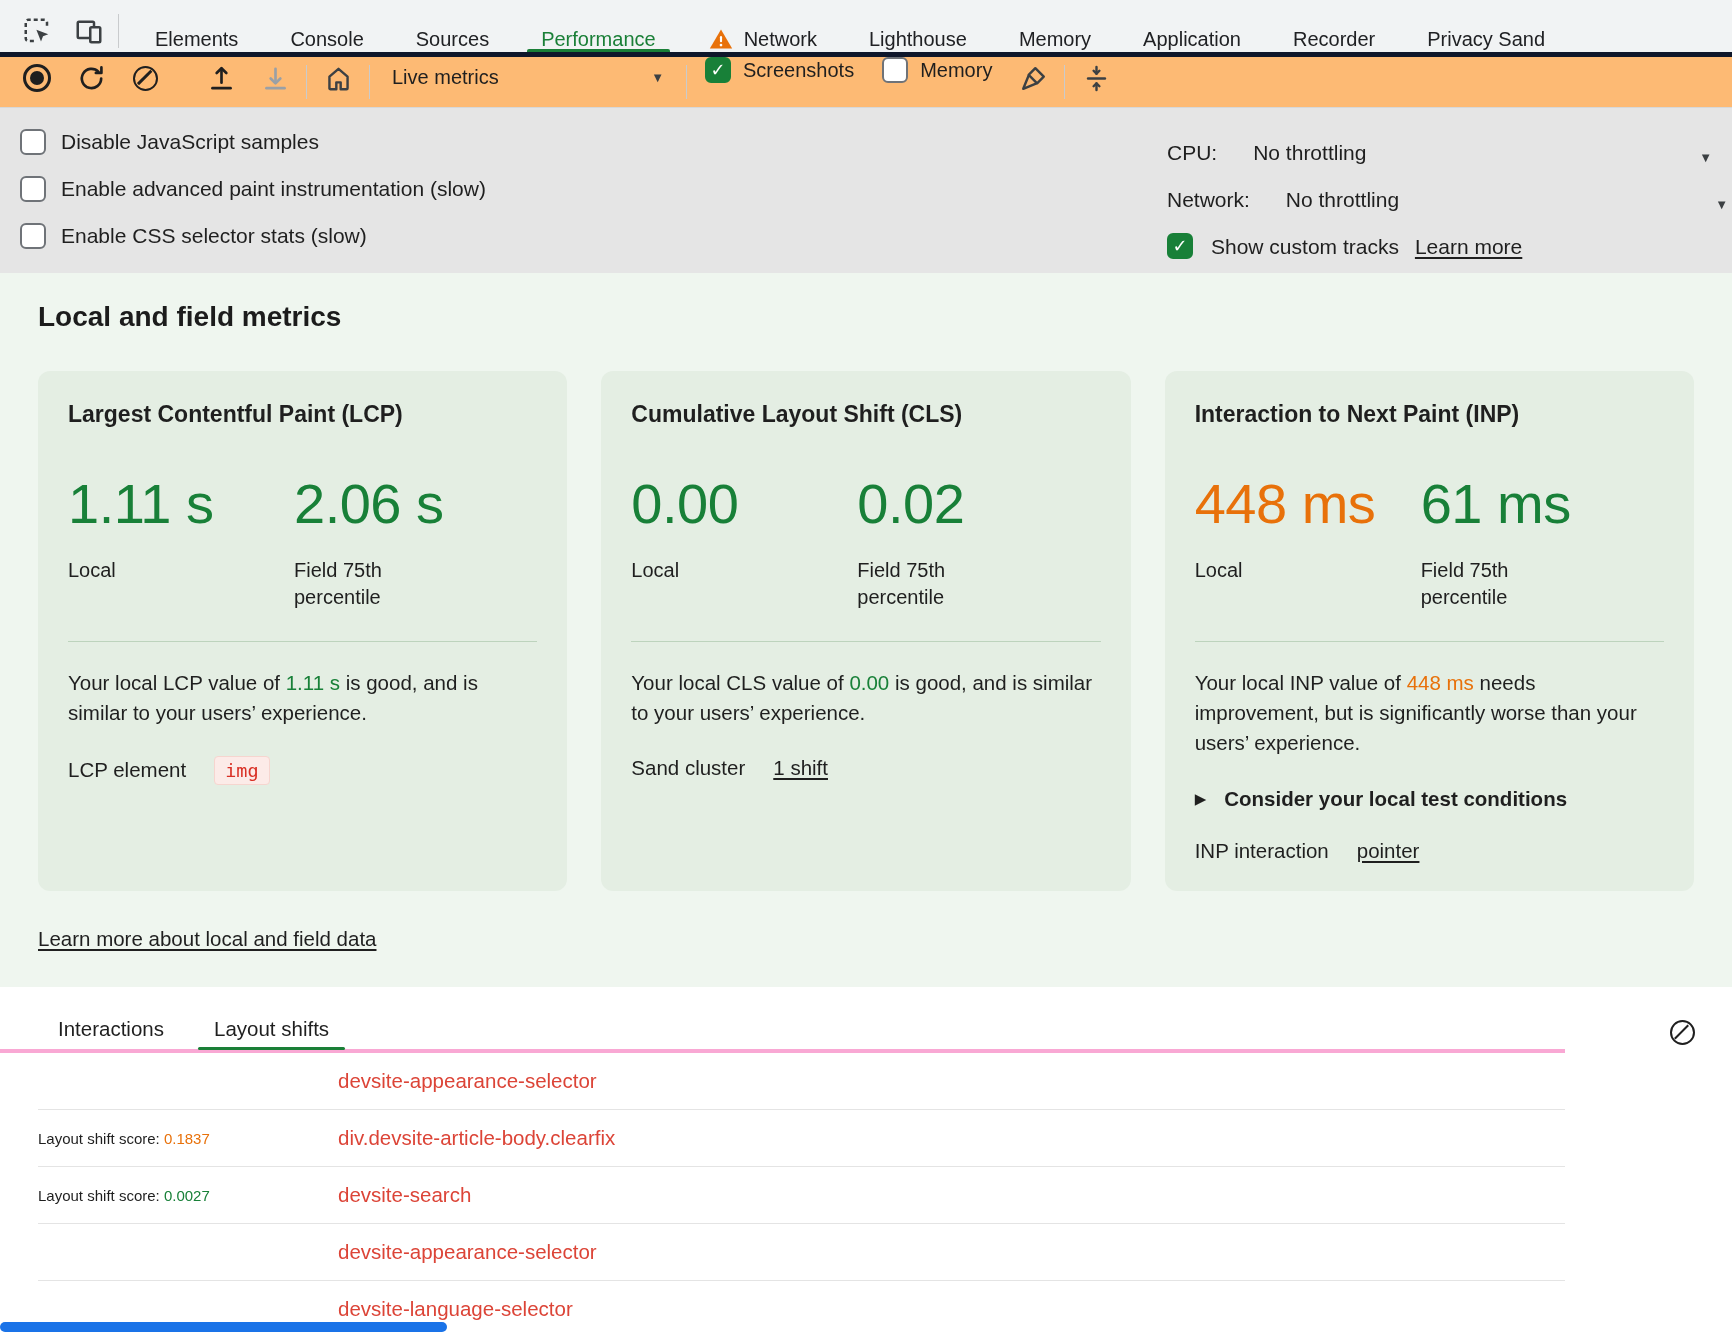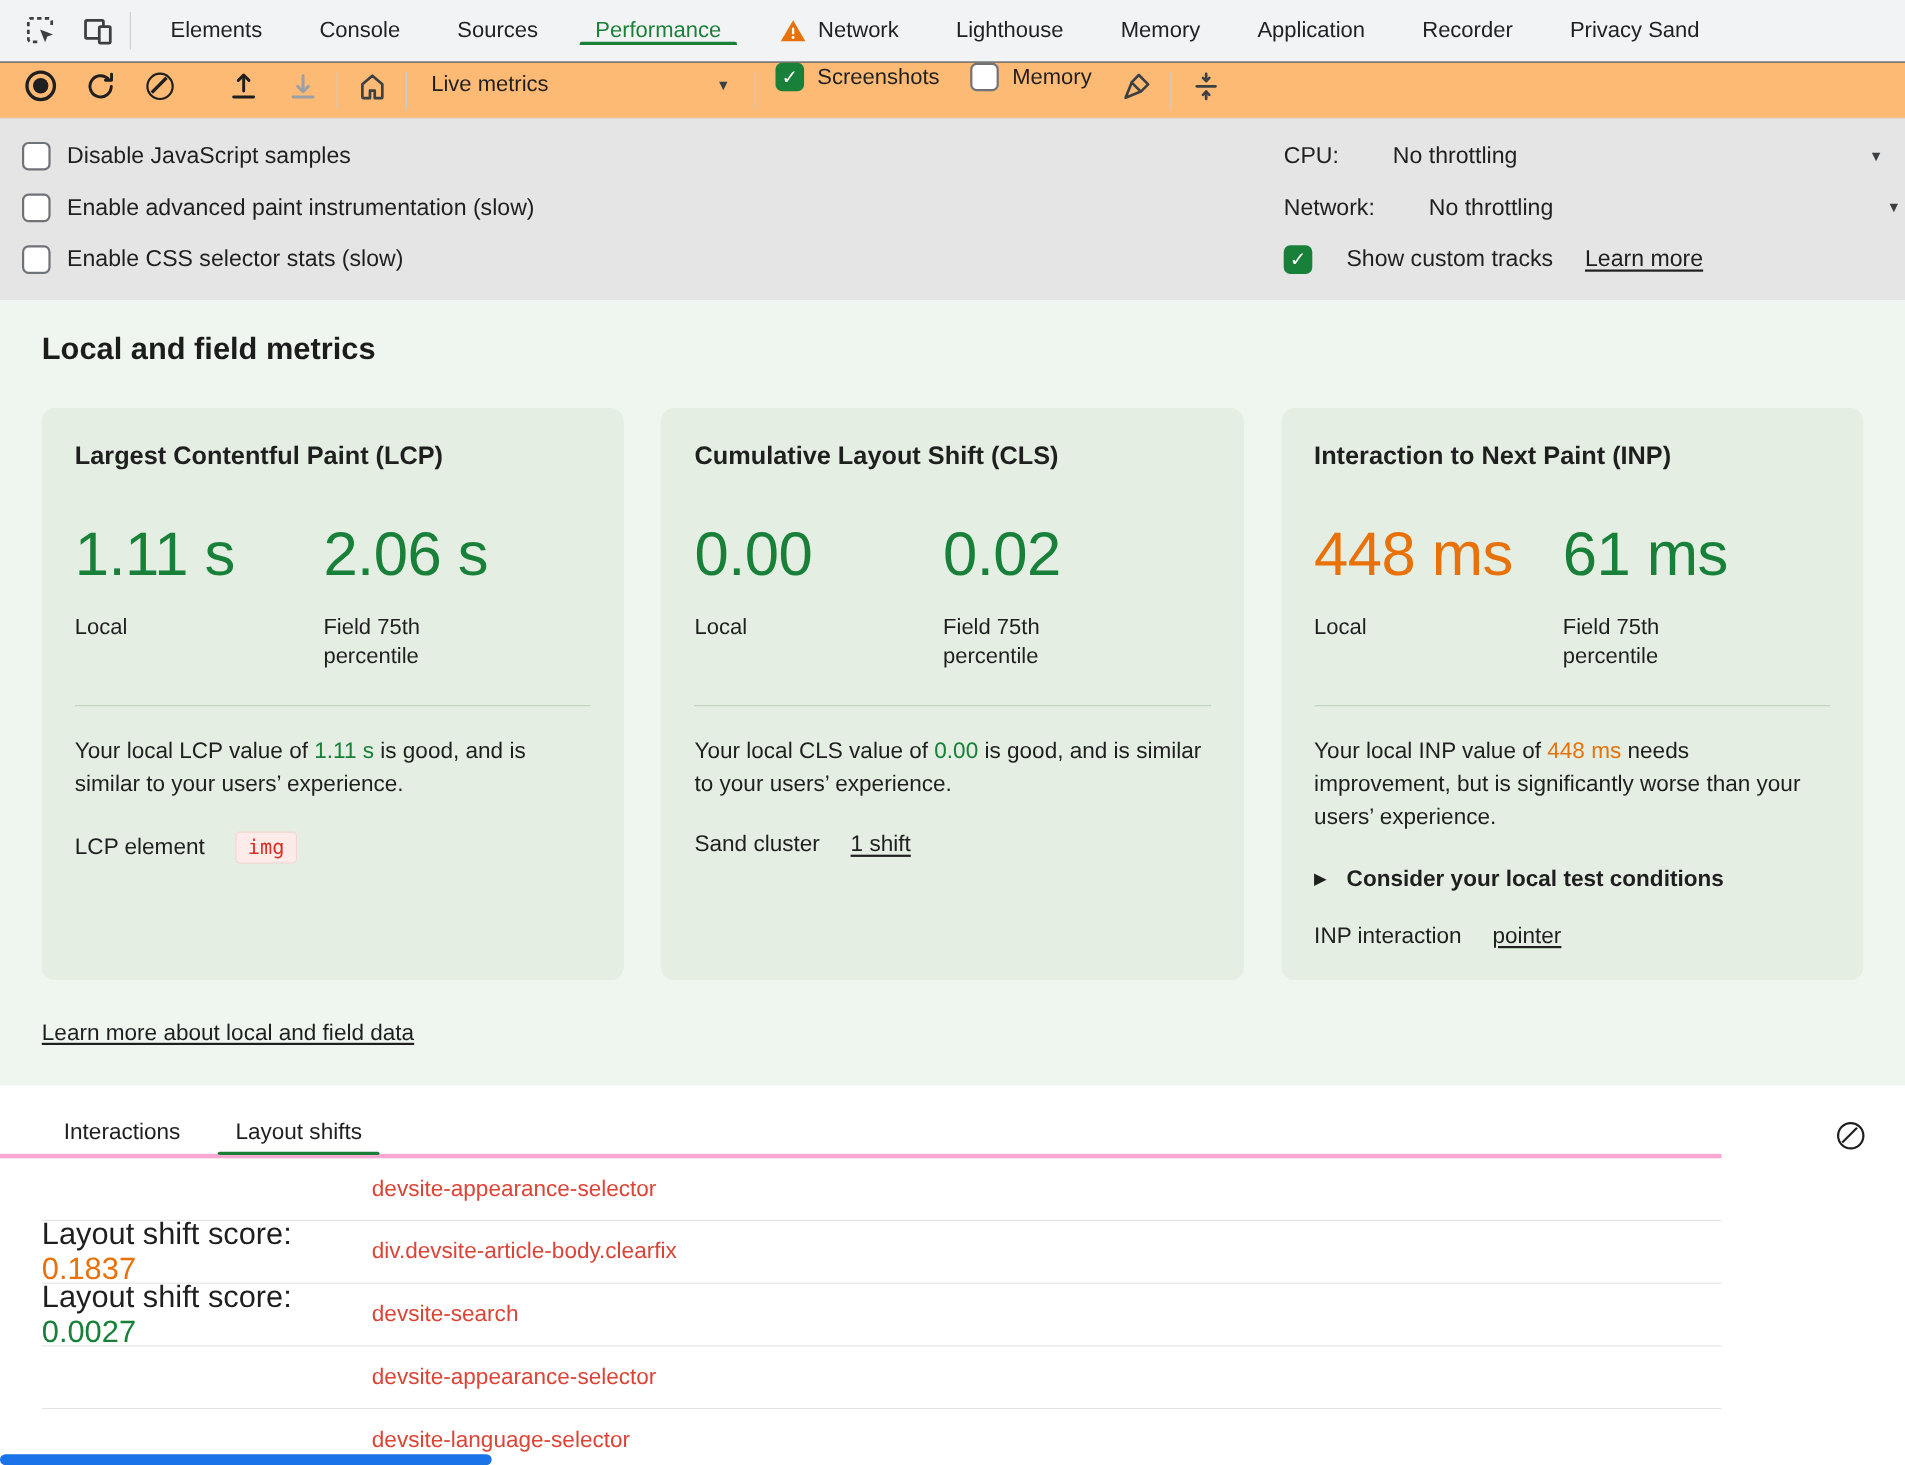--- a/index.html
+++ b/index.html
@@ -8,23 +8,23 @@
     font-family: "Liberation Sans", "DejaVu Sans", sans-serif;
     color: #1f1f1f;
     background: #ffffff;
     position: relative;
     font-size: 20px;
   }
   button { font: inherit; background: none; border: none; color: inherit; cursor: pointer; }
 
   
   .tabbar {
-    display: flex; align-items: center;
+    display: flex; align-items: flex-end;
     height: 57px; background: #f1f3f4;
-    border-bottom: 1px solid #0f172a;
+    border-bottom: 5px solid #0f172a;
     overflow: hidden; white-space: nowrap;
   }
   .tabbar-icons { display: flex; align-items: center; gap: 6px; padding: 0 10px 0 14px; }
   .icon-btn {
     width: 46px; height: 42px; border-radius: 6px;
     display: inline-flex; align-items: center; justify-content: center;
     color: #3c4043; flex: none;
   }
   .vdiv { width: 1px; height: 34px; background: #c9cbcd; align-self: center; flex: none; }
   .tabs { display: flex; align-items: stretch; }
@@ -74,21 +74,21 @@
   .cb.checked::after { content: "✓"; color: #fff; font-size: 18px; font-weight: bold; line-height: 1; }
   .cb-group { display: inline-flex; align-items: center; gap: 12px; padding: 0 10px; cursor: default; }
 
   
   .capture-settings {
     display: flex; justify-content: space-between;
     background: #e5e5e5; padding: 10px 20px 14px 20px;
   }
   .cs-row { display: flex; align-items: center; gap: 15px; height: 47px; font-size: 21px; }
   .cs-right { width: 545px; position: relative; }
-  .cs-right .cs-row { gap: 17px; }
+  .cs-right .cs-row { gap: 4px; align-items: flex-end; }
   .cs-label { flex: none; }
   .cs-value { margin-left: 32px; }
   .cs-caret { margin-left: auto; font-size: 13px; color: #3c4043; }
   .cs-caret.offscreen { position: absolute; right: -16px; }
   .cs-right .cb { margin-right: 14px; }
   .link { color: #1f1f1f; text-decoration: underline; text-underline-offset: 3px; cursor: pointer; }
   .cs-right .link { margin-left: 12px; }
 
   
   .metrics-view { background: #eff6ef; padding: 28px 38px 36px 38px; }
@@ -126,21 +126,21 @@
   .log-tab.active { font-weight: 500; }
   .log-tab.active::after {
     content: ""; position: absolute; left: -16px; right: -16px; bottom: -1px;
     height: 3.5px; background: #1a7f37; border-radius: 2px;
   }
   .log-clear-btn { position: absolute; right: 30px; top: 28px; width: 40px; height: 34px; display: flex; align-items: center; justify-content: center; }
   .log-row {
     display: flex; align-items: center; height: 57px;
     margin: 0 167px 0 38px; border-bottom: 1px solid #e4e4e4;
   }
-  .log-cell-score { width: 300px; flex: none; font-size: 28px; }
+  .log-cell-score { width: 300px; flex: none; font-size: 15px; }
   .score.bad { color: #e8710a; }
   .score.good { color: #188038; }
   .el-link { color: #dc4437; font-size: 20.5px; cursor: pointer; }
 
   .scroll-thumb {
     position: absolute; left: 0; bottom: 0; width: 447px; height: 10px;
     background: #1a73e8; border-radius: 5px;
   }
 </style>
 </head>

